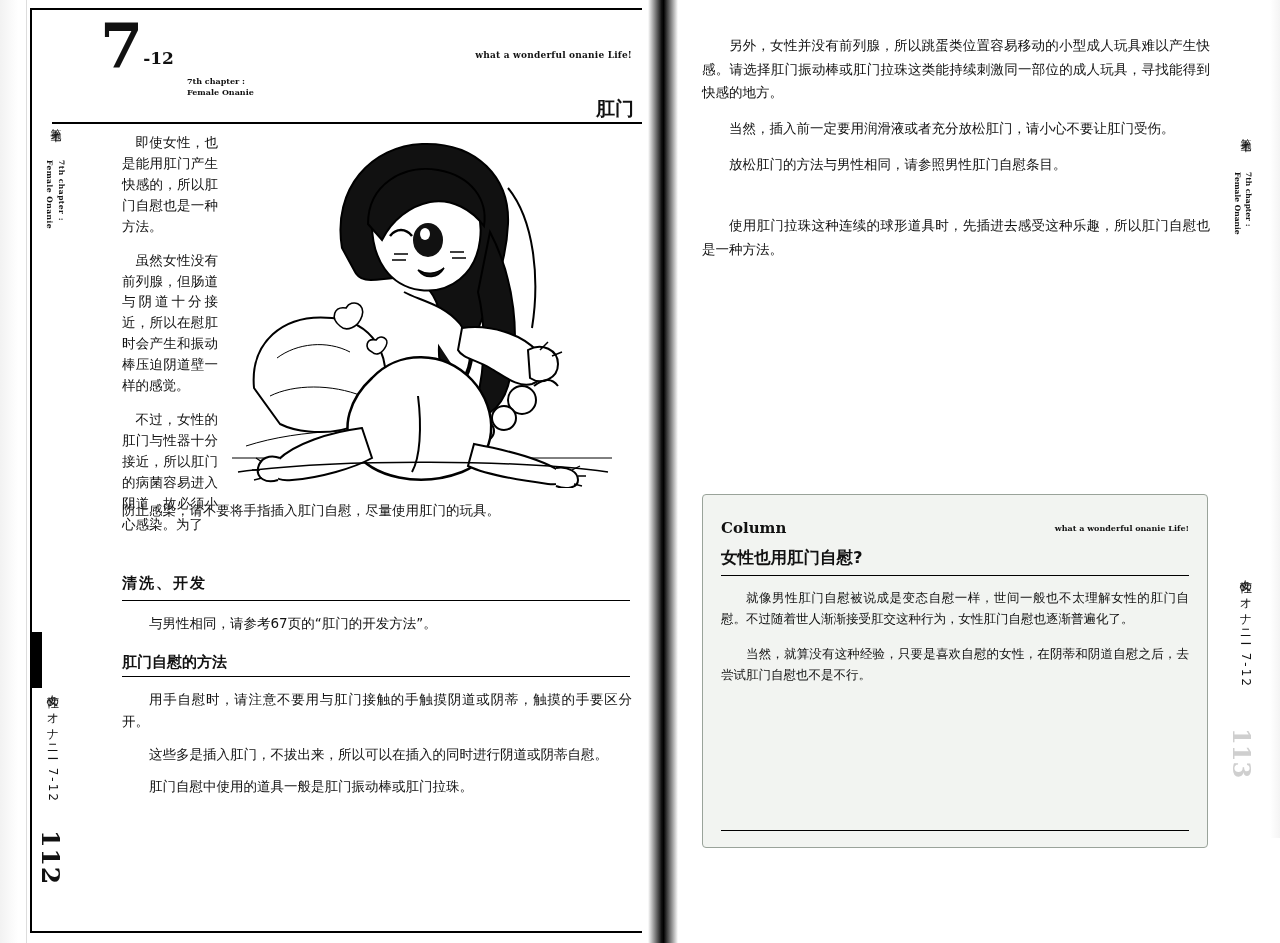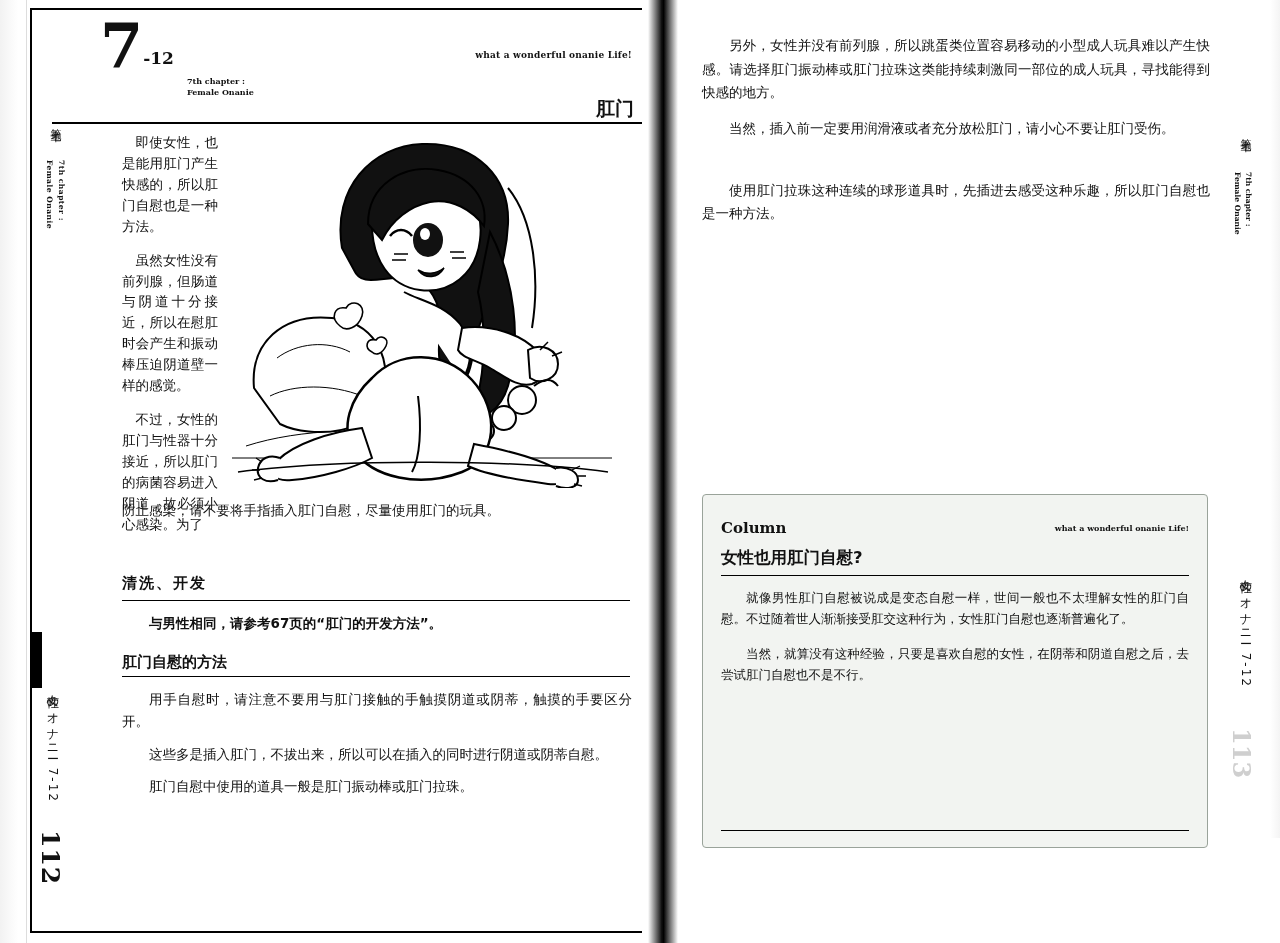--- a/index.html
+++ b/index.html
@@ -444,41 +444,42 @@
 
         <path d="M16 344 C120 330, 300 332, 386 344" stroke="#000" stroke-width="1.5" fill="none"></path>
       </svg>
     </div>
 
     <div class="below-illus">防止感染，请不要将手指插入肛门自慰，尽量使用肛门的玩具。</div>
 
     <div class="sub-head" style="left:122px; top:574px;">清洗、开发</div>
     <div class="hr-thin" style="left:122px; right:30px; top:600px;"></div>
 
-    <div class="body-block" style="left:122px; right:30px; top:612px;font-weight:bold;">
+    <div class="body-block" style="left:122px; right:30px; top:612px;">
       <p>与男性相同，请参考67页的“肛门的开发方法”。</p>
     </div>
 
     <div class="sub-head-2" style="left:122px; top:653px;">肛门自慰的方法</div>
     <div class="hr-thin" style="left:122px; right:30px; top:676px;"></div>
 
     <div class="body-block" style="left:122px; right:28px; top:688px;">
       <p>用手自慰时，请注意不要用与肛门接触的手触摸阴道或阴蒂，触摸的手要区分开。</p>
       <p>这些多是插入肛门，不拔出来，所以可以在插入的同时进行阴道或阴蒂自慰。</p>
       <p>肛门自慰中使用的道具一般是肛门振动棒或肛门拉珠。</p>
     </div>
   </div>
 
   <div class="gutter"></div>
 
   <div class="page-right">
 
     <div class="rp-body">
       <p>另外，女性并没有前列腺，所以跳蛋类位置容易移动的小型成人玩具难以产生快感。请选择肛门振动棒或肛门拉珠这类能持续刺激同一部位的成人玩具，寻找能得到快感的地方。</p>
       <p>当然，插入前一定要用润滑液或者充分放松肛门，请小心不要让肛门受伤。</p>
+      <p>放松肛门的方法与男性相同，请参照男性肛门自慰条目。</p>
       <div class="rp-gap"></div>
       <p>使用肛门拉珠这种连续的球形道具时，先插进去感受这种乐趣，所以肛门自慰也是一种方法。</p>
     </div>
 
     <div class="rp-vtab">第七章</div>
     <div class="rp-vtab-en" style="white-space:pre-line;">7th chapter :
 Female Onanie</div>
     <div class="rp-vtab-bottom">女性のオナニー　7-12</div>
     <div class="rp-page-number">113</div>
 

